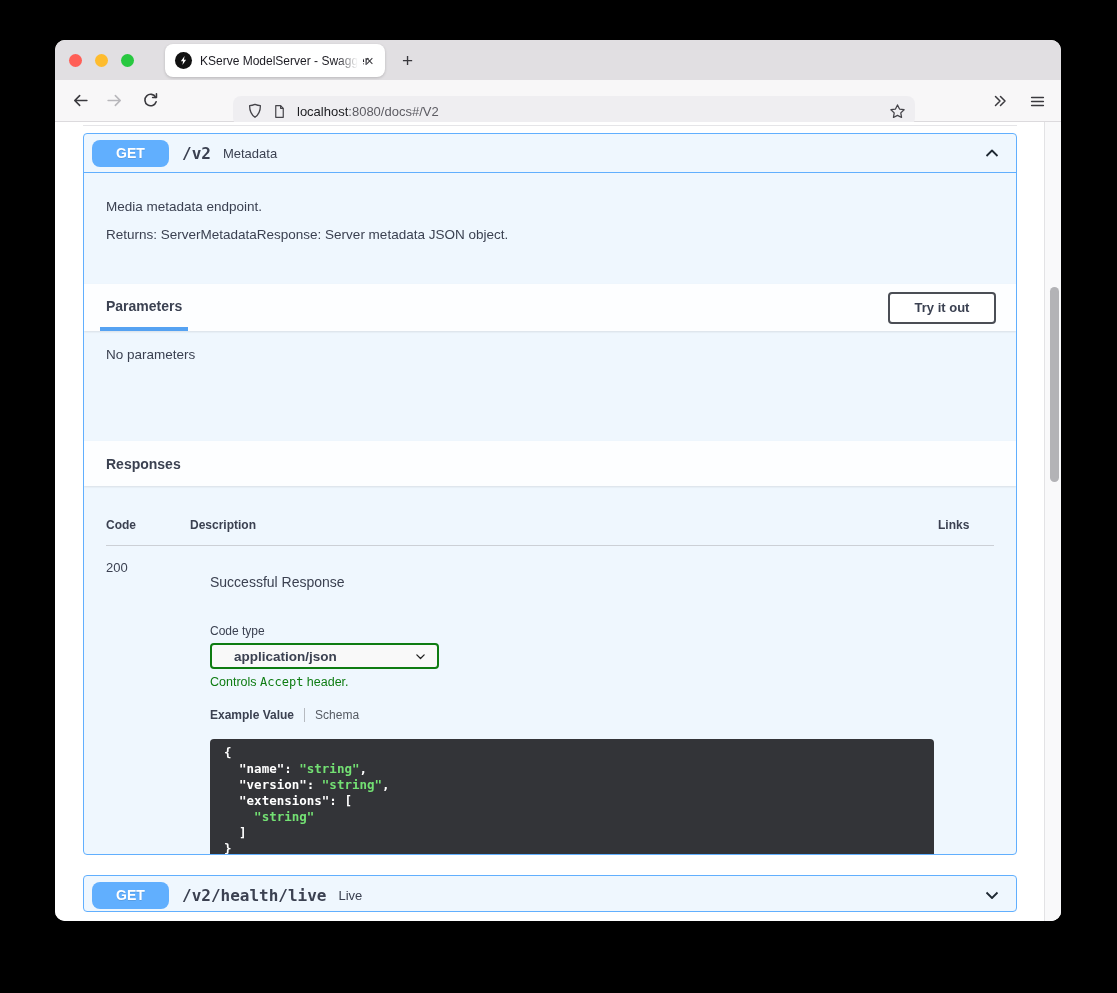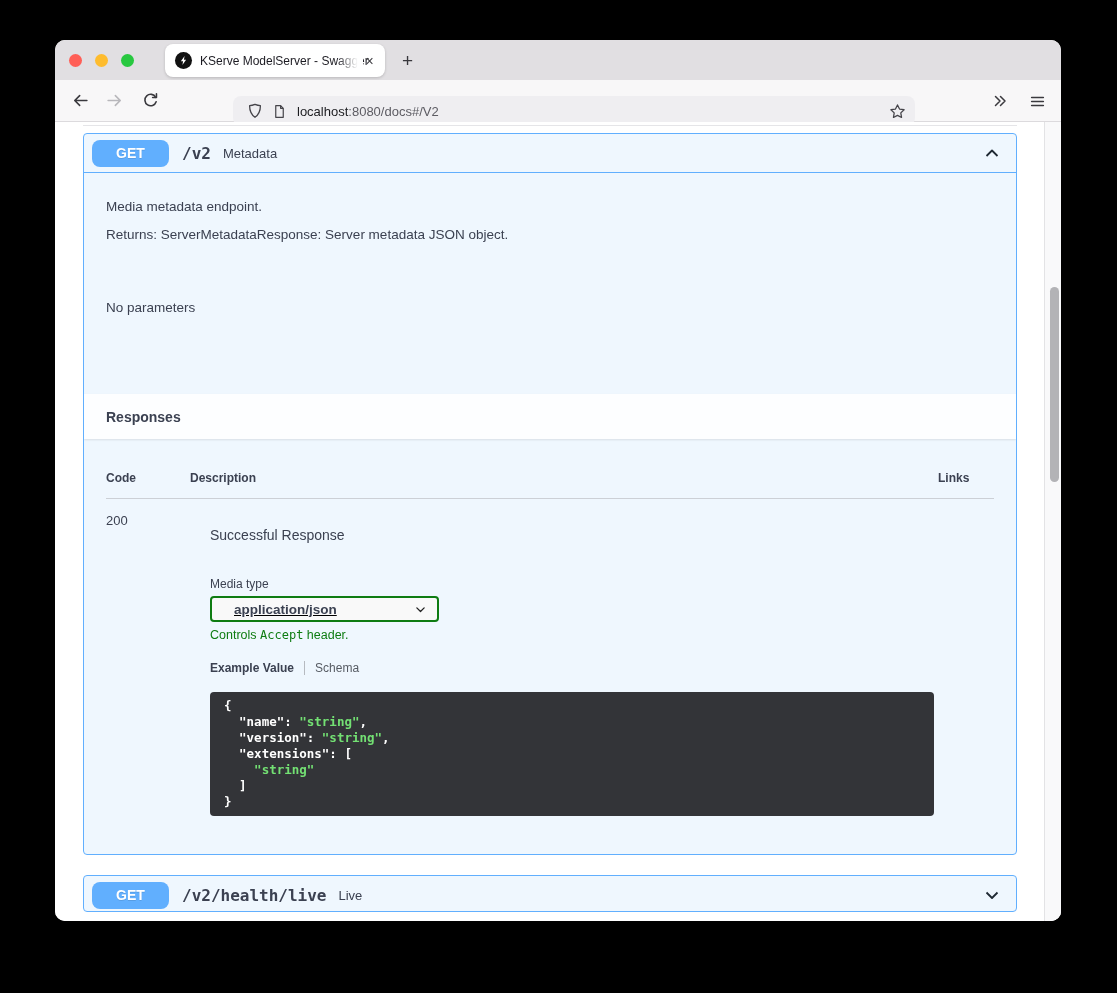--- a/index.html
+++ b/index.html
@@ -55,21 +55,21 @@
   .responses-inner { height:385px; padding:32px 22px 0 22px; }
   .rt-headrow { display:flex; font-size:12px; font-weight:bold; color:#3b4151; padding-bottom:13px; border-bottom:1px solid #ccd0d6; }
   .rt-row { display:flex; padding-top:12px;gap:20px; }
   .col-code { width:84px; flex:0 0 auto; }
   .col-desc { flex:1; }
   .col-links { width:56px; flex:0 0 auto; }
   .code-val { font-size:13px; color:#3b4151; padding-top:2px; }
   .links-val { font-size:12.5px; font-style:italic; color:#3b4151; padding-top:2px; }
   .resp-desc-text { margin-top:16px; font-size:14px; color:#3b4151; }
   .media-type-label { margin-top:34px; font-size:12px; color:#3b4151; }
-  .media-select { margin-top:5px; width:229px; height:26px; background:#f9f9f9; border:2px solid #0e7c12; border-radius:4px; display:flex; align-items:center; padding:0 10px 0 22px;text-decoration:underline; }
+  .media-select { margin-top:5px; width:229px; height:26px; background:#f9f9f9; border:2px solid #0e7c12; border-radius:4px; display:flex; align-items:center; padding:0 10px 0 22px; }
   .media-select .sel-val { font-size:13.5px; font-weight:bold; color:#3b4151; }
   .media-select .sel-arrow { margin-left:auto; display:flex; color:#222; }
   .accept-note { margin-top:6px; font-size:12.5px; color:#0e7c12; }
   .accept-note code { font-family:"DejaVu Sans Mono","Liberation Mono",monospace; font-size:12px; }
   .ex-tabs { margin-top:19px; display:flex; align-items:center; font-size:12px; }
   .ex-tab-active { font-weight:bold; color:#3b4151; }
   .ex-sep { margin:0 10px; width:1px; height:14px; background:#b6bac0; }
   .ex-tab-link { color:#565b63; }
   .example-code { margin-top:17px; width:724px; height:124px; background:#333438; border-radius:4px; padding:6px 14px; font-family:"DejaVu Sans Mono","Liberation Mono",monospace; font-size:12.5px; font-weight:bold; line-height:16px; color:#fff; white-space:pre; overflow:hidden; }
   .tok-s { color:#73e073; }
@@ -165,38 +165,42 @@
               <path d="M4.5 13 10 7.5 15.5 13" fill="none" stroke="#1f2933" stroke-width="1.8" stroke-linejoin="round"></path>
             </svg>
         </span>
       </div>
 
       <div class="op-description">
         <p>Media metadata endpoint.</p>
         <p>Returns: ServerMetadataResponse: Server metadata JSON object.</p>
       </div>
 
+      <div class="section-header">
+        <span class="param-tab">Parameters</span>
+        <button class="tryout-btn">Try it out</button>
+      </div>
 
       <div class="no-params">No parameters</div>
 
       <div class="responses-header">
         <span>Responses</span>
       </div>
 
       <div class="responses-inner">
         <div class="rt-headrow">
           <span class="col-code">Code</span>
           <span class="col-desc">Description</span>
           <span class="col-links">Links</span>
         </div>
         <div class="rt-row">
           <span class="col-code code-val">200</span>
           <div class="col-desc">
             <div class="resp-desc-text">Successful Response</div>
-            <div class="media-type-label">Media type</div>
+            <div class="media-type-label">Code type</div>
             <div class="media-select">
               <span class="sel-val">application/json</span>
               <span class="sel-arrow">
                 <svg width="13" height="13" viewBox="0 0 16 16">
                     <path d="M3.5 6 8 10.5 12.5 6" fill="none" stroke="currentColor" stroke-width="1.6" stroke-linecap="round" stroke-linejoin="round"></path>
                   </svg>
               </span>
             </div>
             <div class="accept-note"><span>Controls </span><code>Accept</code><span> header.</span></div>
             <div class="ex-tabs">

